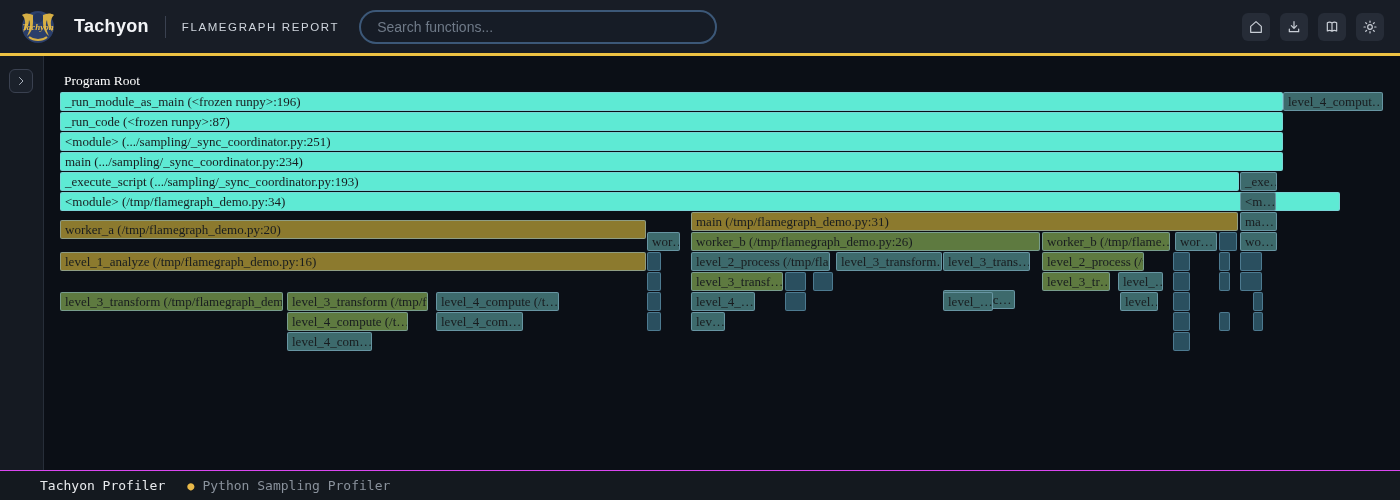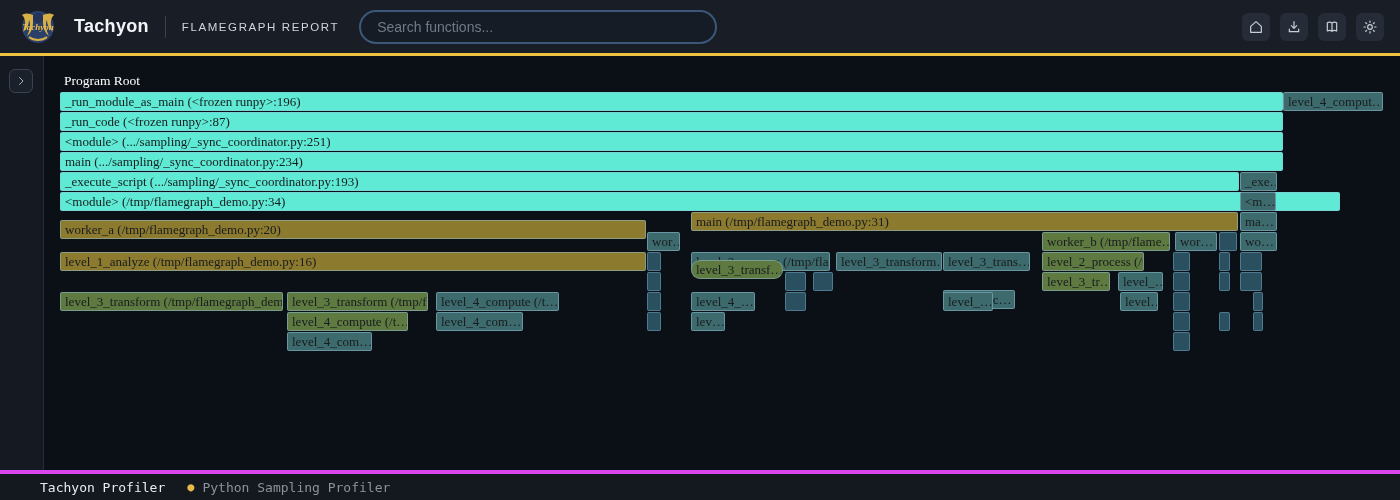--- a/index.html
+++ b/index.html
@@ -41,21 +41,21 @@
             font-family:"Liberation Serif", serif; font-size:13px; line-height:17px;
             color:#181c1f; padding:0 4px; cursor:pointer; }
   .c-red   { background:#5eead4; }
   .c-olive { background:#8c7a2e; }
   .c-green { background:#5e7a40; }
   .c-teal  { background:#3d6a6c; }
   .c-sm    { background:#2a4f5f; border-color:rgba(120,175,205,.45); }
 
   
   .footer { position:absolute; left:0; top:470px; width:1400px; height:30px;
-            background:#14191f; border-top:4px solid #d946ef;
+            background:#14191f; border-top:1px solid #d946ef;
             display:flex; align-items:center;
             font-family:"DejaVu Sans Mono", monospace; font-size:13px; }
   .footer-app { color:#e9ebee; margin-left:40px; }
   .footer-dot { color:#e9b949; margin:0 8px 0 22px; font-size:12px; }
   .footer-sub { color:#8a929c; }
 </style>
 </head>
 <body>
 
 <div class="header">
@@ -116,35 +116,36 @@
         <div class="fblock c-red" title="&lt;module&gt; (.../sampling/_sync_coordinator.py:251)" style="left: 16px; top: 76px; width: 1223px; height: 19px;">&lt;module&gt; (.../sampling/_sync_coordinator.py:251)</div>
         <div class="fblock c-red" title="main (.../sampling/_sync_coordinator.py:234)" style="left: 16px; top: 96px; width: 1223px; height: 19px;">main (.../sampling/_sync_coordinator.py:234)</div>
         <div class="fblock c-red" title="_execute_script (.../sampling/_sync_coordinator.py:193)" style="left: 16px; top: 116px; width: 1179px; height: 19px;">_execute_script (.../sampling/_sync_coordinator.py:193)</div>
         <div class="fblock c-teal" title="_exe…" style="left: 1196px; top: 116px; width: 37px; height: 19px;">_exe…</div>
         <div class="fblock c-red" title="&lt;module&gt; (/tmp/flamegraph_demo.py:34)" style="left: 16px; top: 136px; width: 1280px; height: 19px;">&lt;module&gt; (/tmp/flamegraph_demo.py:34)</div>
         <div class="fblock c-teal" title="&lt;m…" style="left: 1196px; top: 136px; width: 36px; height: 19px;">&lt;m…</div>
         <div class="fblock c-olive" title="main (/tmp/flamegraph_demo.py:31)" style="left: 647px; top: 156px; width: 547px; height: 19px;">main (/tmp/flamegraph_demo.py:31)</div>
         <div class="fblock c-teal" title="ma…" style="left: 1196px; top: 156px; width: 37px; height: 19px;">ma…</div>
         <div class="fblock c-olive" title="worker_a (/tmp/flamegraph_demo.py:20)" style="left: 16px; top: 164px; width: 586px; height: 19px;">worker_a (/tmp/flamegraph_demo.py:20)</div>
         <div class="fblock c-teal" title="wor…" style="left: 603px; top: 176px; width: 33px; height: 19px;">wor…</div>
+        <div class="fblock c-green" title="worker_b (/tmp/flamegraph_demo.py:26)" style="left: 647px; top: 176px; width: 349px; height: 19px;">worker_b (/tmp/flamegraph_demo.py:26)</div>
         <div class="fblock c-green" title="worker_b (/tmp/flame…" style="left: 998px; top: 176px; width: 128px; height: 19px;">worker_b (/tmp/flame…</div>
         <div class="fblock c-teal" title="wor…" style="left: 1131px; top: 176px; width: 42px; height: 19px;">wor…</div>
         <div class="fblock c-sm" style="left: 1175px; top: 176px; width: 18px; height: 19px;"></div>
         <div class="fblock c-teal" title="wo…" style="left: 1196px; top: 176px; width: 37px; height: 19px;">wo…</div>
         <div class="fblock c-olive" title="level_1_analyze (/tmp/flamegraph_demo.py:16)" style="left: 16px; top: 196px; width: 586px; height: 19px;">level_1_analyze (/tmp/flamegraph_demo.py:16)</div>
         <div class="fblock c-sm" style="left: 603px; top: 196px; width: 14px; height: 19px;"></div>
         <div class="fblock c-teal" title="level_2_process (/tmp/fla…" style="left: 647px; top: 196px; width: 139px; height: 19px;">level_2_process (/tmp/fla…</div>
         <div class="fblock c-teal" title="level_3_transform…" style="left: 792px; top: 196px; width: 106px; height: 19px;">level_3_transform…</div>
         <div class="fblock c-teal" title="level_3_trans…" style="left: 899px; top: 196px; width: 87px; height: 19px;">level_3_trans…</div>
         <div class="fblock c-green" title="level_2_process (/tm…" style="left: 998px; top: 196px; width: 102px; height: 19px;">level_2_process (/tm…</div>
         <div class="fblock c-sm" style="left: 1129px; top: 196px; width: 17px; height: 19px;"></div>
         <div class="fblock c-sm" style="left: 1175px; top: 196px; width: 11px; height: 19px;"></div>
         <div class="fblock c-sm" style="left: 1196px; top: 196px; width: 22px; height: 19px;"></div>
         <div class="fblock c-sm" style="left: 603px; top: 216px; width: 14px; height: 19px;"></div>
-        <div class="fblock c-green" title="level_3_transf…" style="left: 647px; top: 204px; width: 92px; height: 19px; border-radius: 9px;">level_3_transf…</div>
+        <div class="fblock c-green" title="level_3_transf…" style="left: 647px; top: 216px; width: 92px; height: 19px;">level_3_transf…</div>
         <div class="fblock c-sm" style="left: 741px; top: 216px; width: 21px; height: 19px;"></div>
         <div class="fblock c-sm" style="left: 769px; top: 216px; width: 20px; height: 19px;"></div>
         <div class="fblock c-teal" title="level_4_c…" style="left: 899px; top: 216px; width: 72px; height: 19px; margin-top: 18px;">level_4_c…</div>
         <div class="fblock c-green" title="level_3_tr…" style="left: 998px; top: 216px; width: 68px; height: 19px;">level_3_tr…</div>
         <div class="fblock c-teal" title="level_…" style="left: 1074px; top: 216px; width: 45px; height: 19px;">level_…</div>
         <div class="fblock c-sm" style="left: 1129px; top: 216px; width: 17px; height: 19px;"></div>
         <div class="fblock c-sm" style="left: 1175px; top: 216px; width: 11px; height: 19px;"></div>
         <div class="fblock c-sm" style="left: 1196px; top: 216px; width: 22px; height: 19px;"></div>
         <div class="fblock c-green" title="level_3_transform (/tmp/flamegraph_dem…" style="left: 16px; top: 236px; width: 223px; height: 19px;">level_3_transform (/tmp/flamegraph_dem…</div>
         <div class="fblock c-green" title="level_3_transform (/tmp/fl…" style="left: 243px; top: 236px; width: 141px; height: 19px;">level_3_transform (/tmp/fl…</div>

